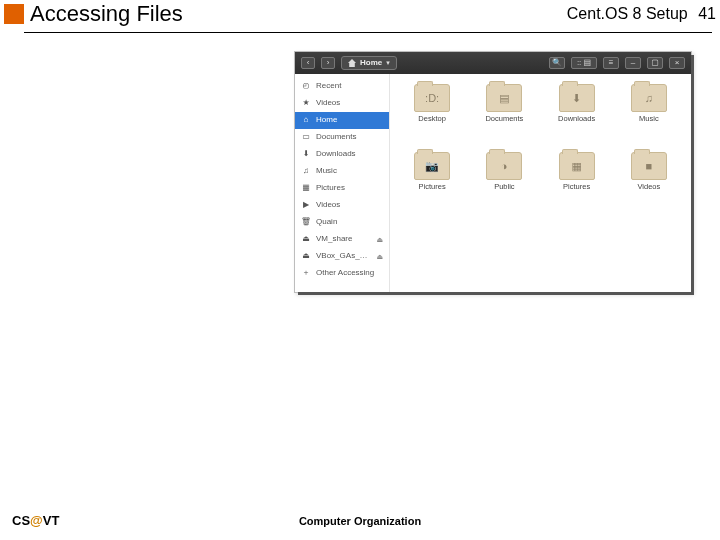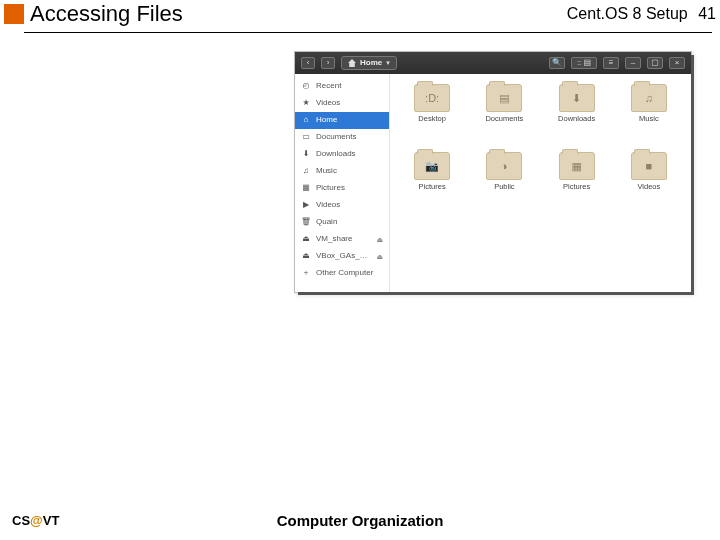--- a/index.html
+++ b/index.html
@@ -42,21 +42,21 @@
   .content { flex:1; padding: 10px 6px; display:grid; grid-template-columns: repeat(4, 1fr); grid-auto-rows: 64px; gap: 4px 0; }
   .fitem { display:flex; flex-direction:column; align-items:center; gap:3px; }
   .ficon { width:36px; height:28px; background:#e2d4b8; border-radius:3px 3px 2px 2px; position:relative; border:1px solid #c9b995; display:flex; align-items:center; justify-content:center; font-size:11px; color:#8d8068; }
   .ficon::before { content:""; position:absolute; top:-4px; left:2px; width:14px; height:4px; background:#e2d4b8; border:1px solid #c9b995; border-bottom:none; border-radius:2px 2px 0 0; }
   .flabel { font-size:7.5px; color:#444; line-height:1; }
 
   
   .footer { position:absolute; bottom:12px; left:0; right:0; display:flex; align-items:center; font-size:13px; font-weight:bold; }
   .footer .l { margin-left:12px; }
   .footer .l .at { color:#d08000; }
-  .footer .c { position:absolute; left:0; right:0; text-align:center; font-size:15px; }
+  .footer .c { position:absolute; left:0; right:0; text-align:center; font-size:11px; }
   .footer .r { margin-left:auto; margin-right:6px; font-size:12px; }
 </style>
 </head>
 <body>
 
 <div class="slide">
 
   <div class="hdr">
     <div class="sq"></div>
     <div class="title">Accessing Files</div>
@@ -133,21 +133,21 @@
               <span class="lbl">VM_share</span>
               <span class="ej">⏏</span>
             </div>
             <div class="srow">
               <span class="sico">⏏</span>
               <span class="lbl">VBox_GAs_6…</span>
               <span class="ej">⏏</span>
             </div>
             <div class="srow">
               <span class="sico">＋</span>
-              <span class="lbl">Other Computer</span>
+              <span class="lbl">Other Accessing</span>
             </div>
           </div>
         <div class="content" id="content">
             <div class="fitem">
               <div class="ficon">:D:</div>
               <div class="flabel">Desktop</div>
             </div>
             <div class="fitem">
               <div class="ficon">▤</div>
               <div class="flabel">Documents</div>

